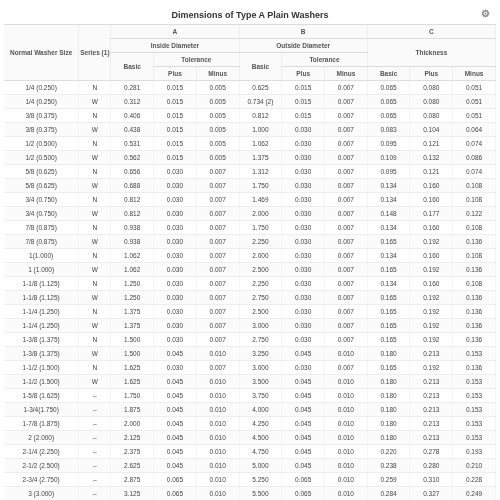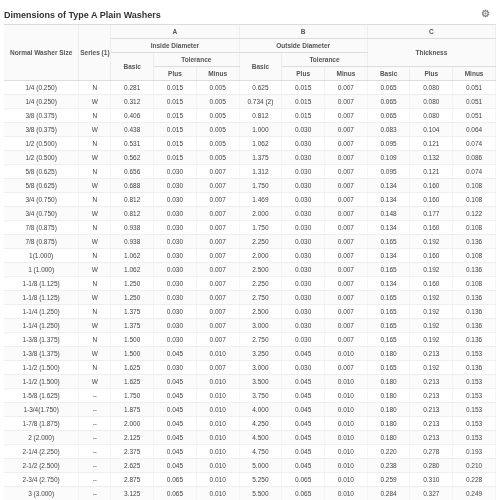--- a/index.html
+++ b/index.html
@@ -4,20 +4,21 @@
 <style>
   * { box-sizing: border-box; }
   body {
     margin: 0;
     padding: 4px;
     font-family: Arial, sans-serif;
     background: #fff;
     width: 500px;
   }
   .title {
+    text-align: center;
     font-weight: bold;
     font-size: 9px;
     padding: 6px 0 4px;
     color: #333;
     border-bottom: 1px solid #ddd;
     position: relative;
   }
   .gear {
     position: absolute;
     right: 6px;

